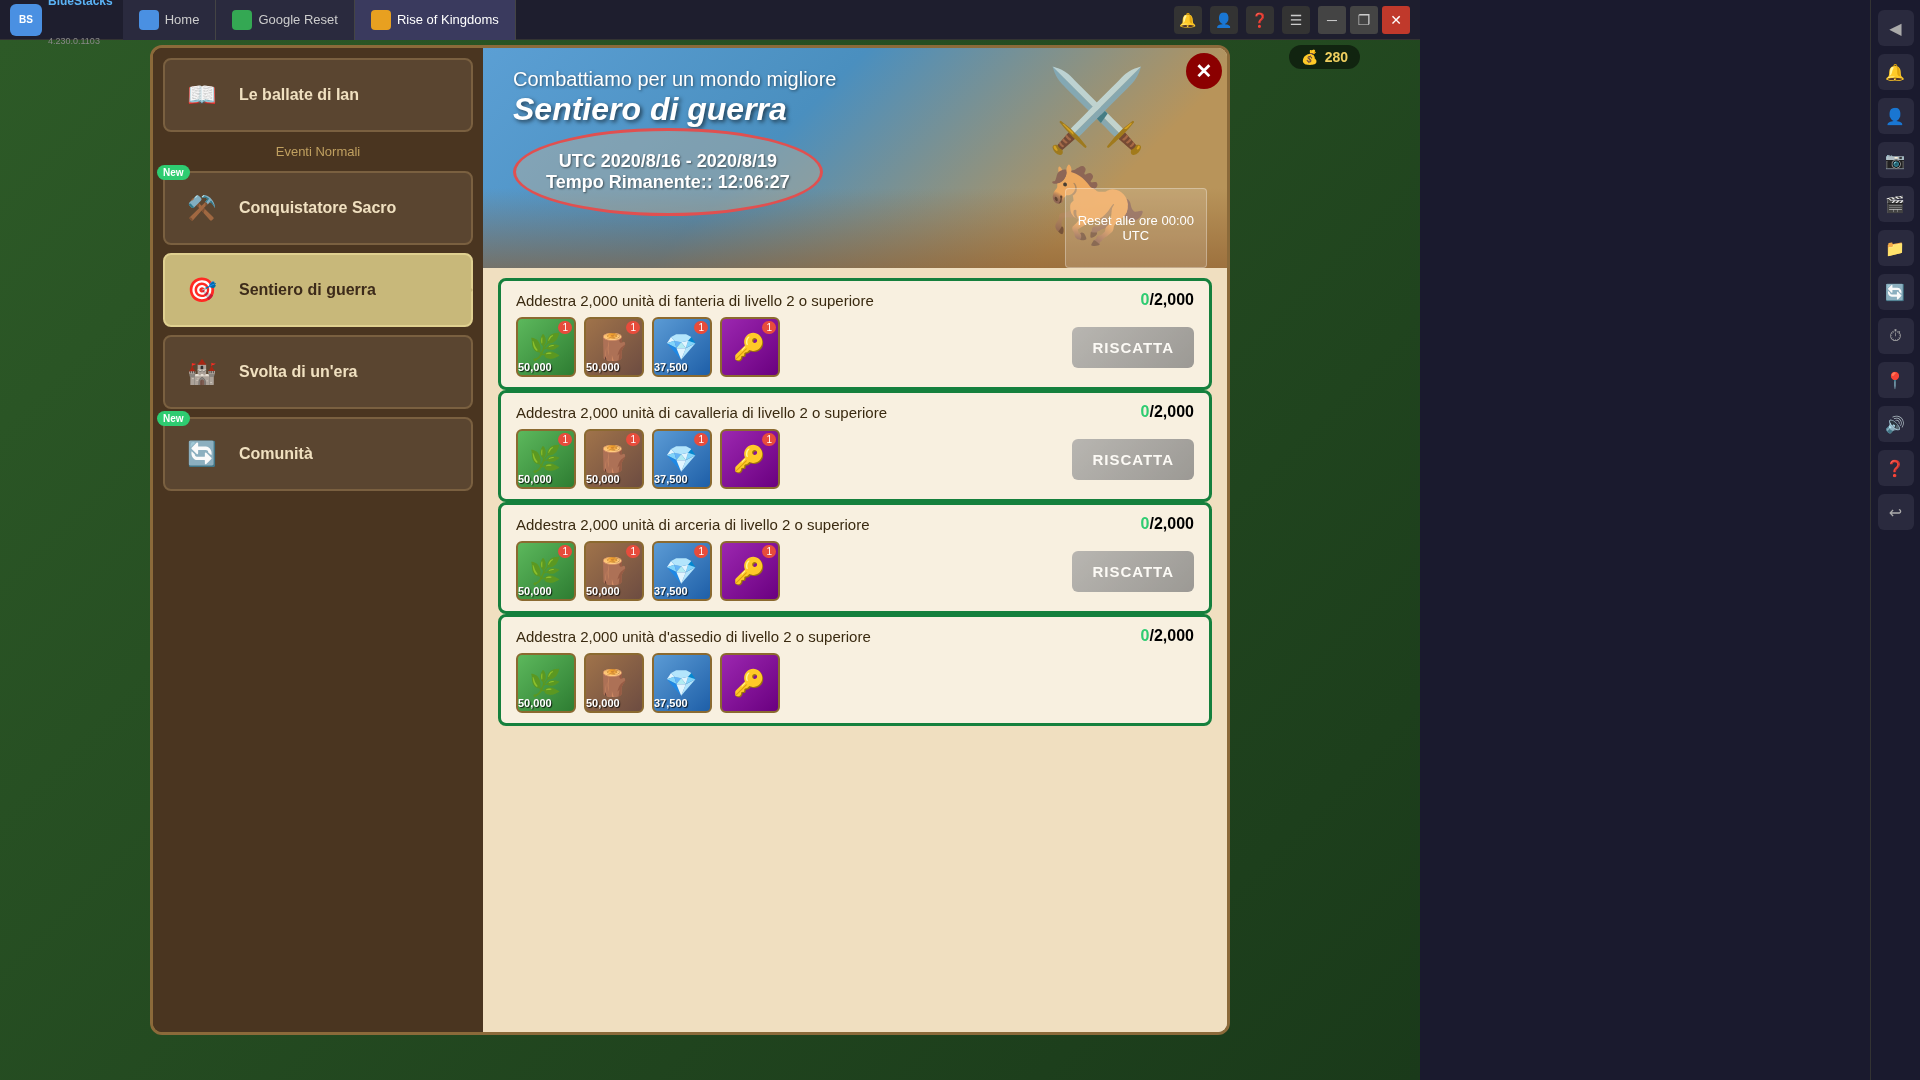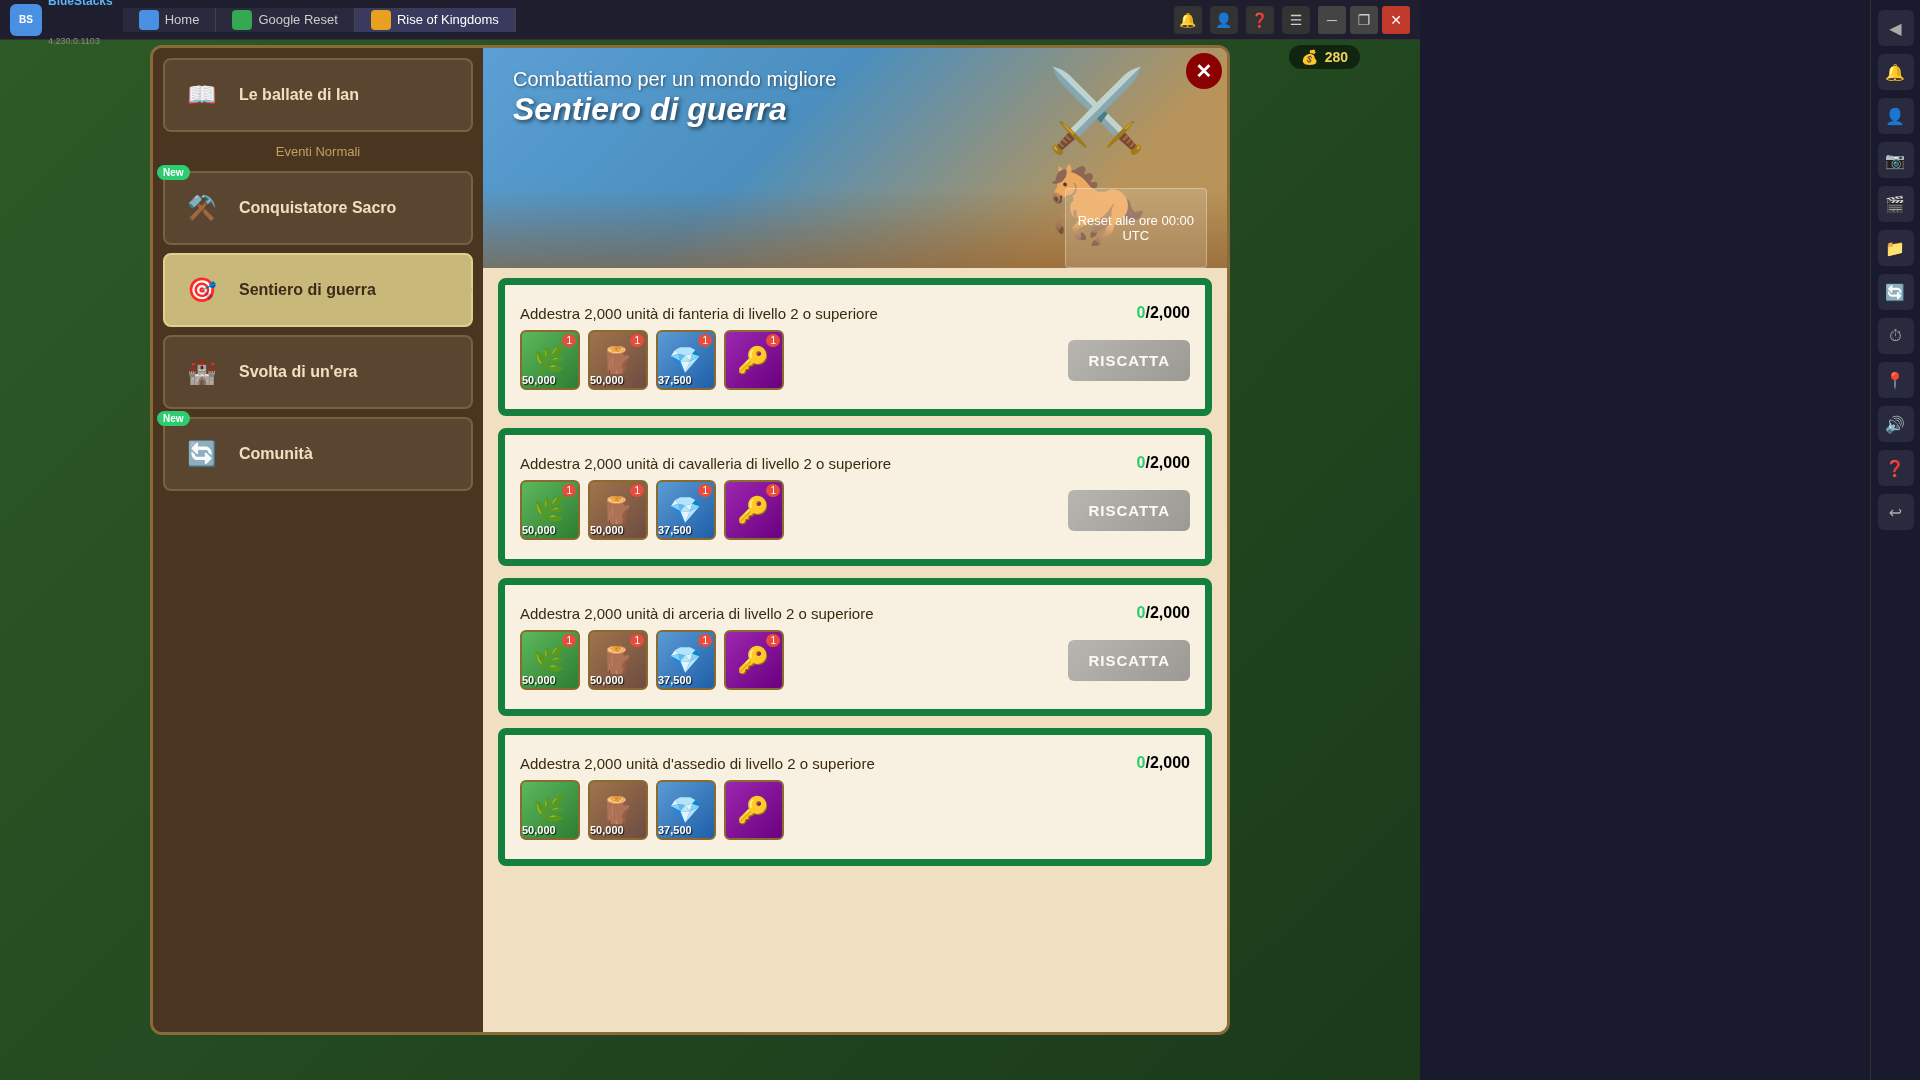--- a/index.html
+++ b/index.html
@@ -54,21 +54,21 @@
     }
     .brand-version {
       color: #888;
       font-size: 9px;
     }
     .tab {
       display: flex;
       align-items: center;
       gap: 6px;
       padding: 0 16px;
-      height: 24px;
+      height: 40px;
       background: #2a2a3e;
       border-right: 1px solid #444;
       cursor: pointer;
       color: #ccc;
       font-size: 13px;
     }
     .tab.active {
       background: #3a3a5e;
       color: white;
     }
@@ -373,23 +373,23 @@
     
     .quest-list {
       flex: 1;
       overflow-y: auto;
       padding: 10px 15px;
       background: #f0dfc0;
     }
     .quest-item {
       background: #f8f0e0;
       border-radius: 8px;
-      border: 7px solid #15803d;
-      margin-bottom: 12px;
-      padding: 19px 15px;
+      border: 3px solid #15803d;
+      margin-bottom: 0;
+      padding: 10px 15px;
     }
     .quest-header {
       display: flex;
       justify-content: space-between;
       align-items: center;
       margin-bottom: 8px;
     }
     .quest-desc {
       color: #3a2a10;
       font-size: 15px;
@@ -545,20 +545,24 @@
     <div class="event-banner">
       <div class="banner-bg-decor"></div>
 
       <div style="position:absolute;bottom:0;left:0;right:0;height:80px;background:linear-gradient(0deg, rgba(139,90,43,0.6) 0%, transparent 100%);"></div>
 
       <div class="banner-text">
         <div class="banner-subtitle">Combattiamo per un mondo migliore</div>
         <div class="banner-title">Sentiero di guerra</div>
       </div>
 
+      <div class="banner-date-oval">
+        <div class="banner-date">UTC 2020/8/16 - 2020/8/19</div>
+        <div class="banner-timer">Tempo Rimanente:: 12:06:27</div>
+      </div>
 
       <div class="banner-warrior">⚔️🐎</div>
 
       <div class="info-btn">i</div>
 
       <div class="reset-box">
         <div>Reset alle ore 00:00</div>
         <div>UTC</div>
       </div>
     </div>

